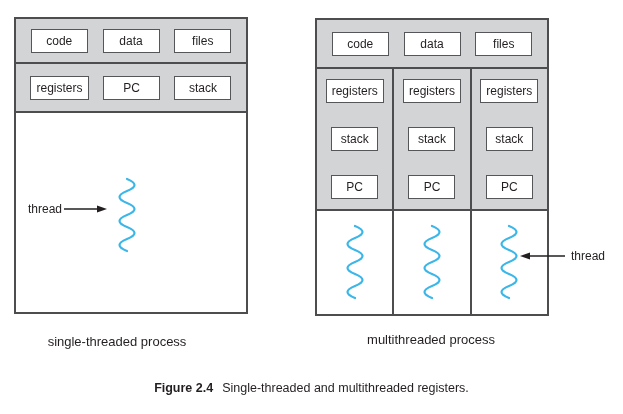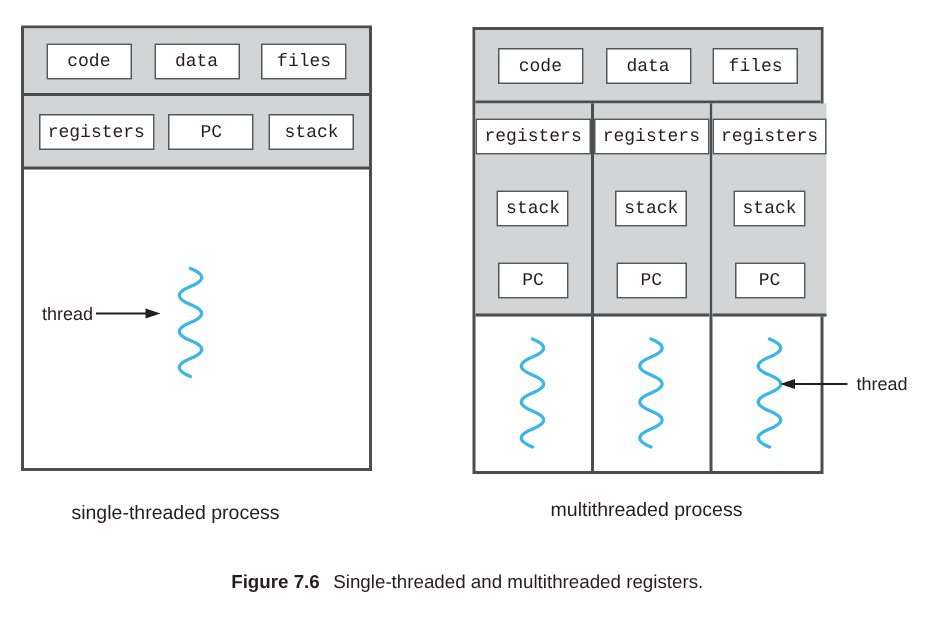--- a/index.html
+++ b/index.html
@@ -17,21 +17,21 @@
     background:#d3d4d6; border-bottom:2px solid #4d4d4f; box-sizing:border-box;
     display:flex; justify-content:space-evenly; align-items:center;
   }
   .pbox.left  .band.r1 { height:45px; }
   .pbox.left  .band.r2 { height:49px; }
   .pbox.right .band.r1 { height:49px; }
   .cell {
     background:#ffffff; border:1.5px solid #55565a; box-sizing:border-box;
     height:24px; min-width:57px; padding:0 5px;
     display:flex; align-items:center; justify-content:center;
-    font-size:12px; line-height:1;font-family:Liberation Mono, monospace;
+    font-size:12px; line-height:1;
   }
   .body { position:relative; height:199px; }
   .cols { display:flex; height:245px; }
   .col  { flex:1; display:flex; flex-direction:column; box-sizing:border-box; }
   .col:not(:last-child) { border-right:2px solid #4d4d4f; }
   .col-gray {
     height:142px; background:#d3d4d6; border-bottom:2px solid #4d4d4f;
     box-sizing:border-box; padding:10px 0;
     display:flex; flex-direction:column; align-items:center; justify-content:space-between;
   }
@@ -149,16 +149,16 @@
       <polygon points="0,6 10,2.6 10,9.4" fill="#231f20"></polygon>
       <line x1="9" y1="6" x2="45" y2="6" stroke="#231f20" stroke-width="1.3"></line>
     </svg>
     <span class="lbl">thread</span>
   </div>
 
   <div class="cap cap-left">single-threaded process</div>
   <div class="cap cap-right">multithreaded process</div>
 
   <div class="figcap">
-    <span class="fig-label">Figure 7.6</span><span class="fig-text">Single-threaded and multithreaded registers.</span>
+    <span class="fig-label">Figure 2.4</span><span class="fig-text">Single-threaded and multithreaded registers.</span>
   </div>
 
 </div>
 
 </body></html>

